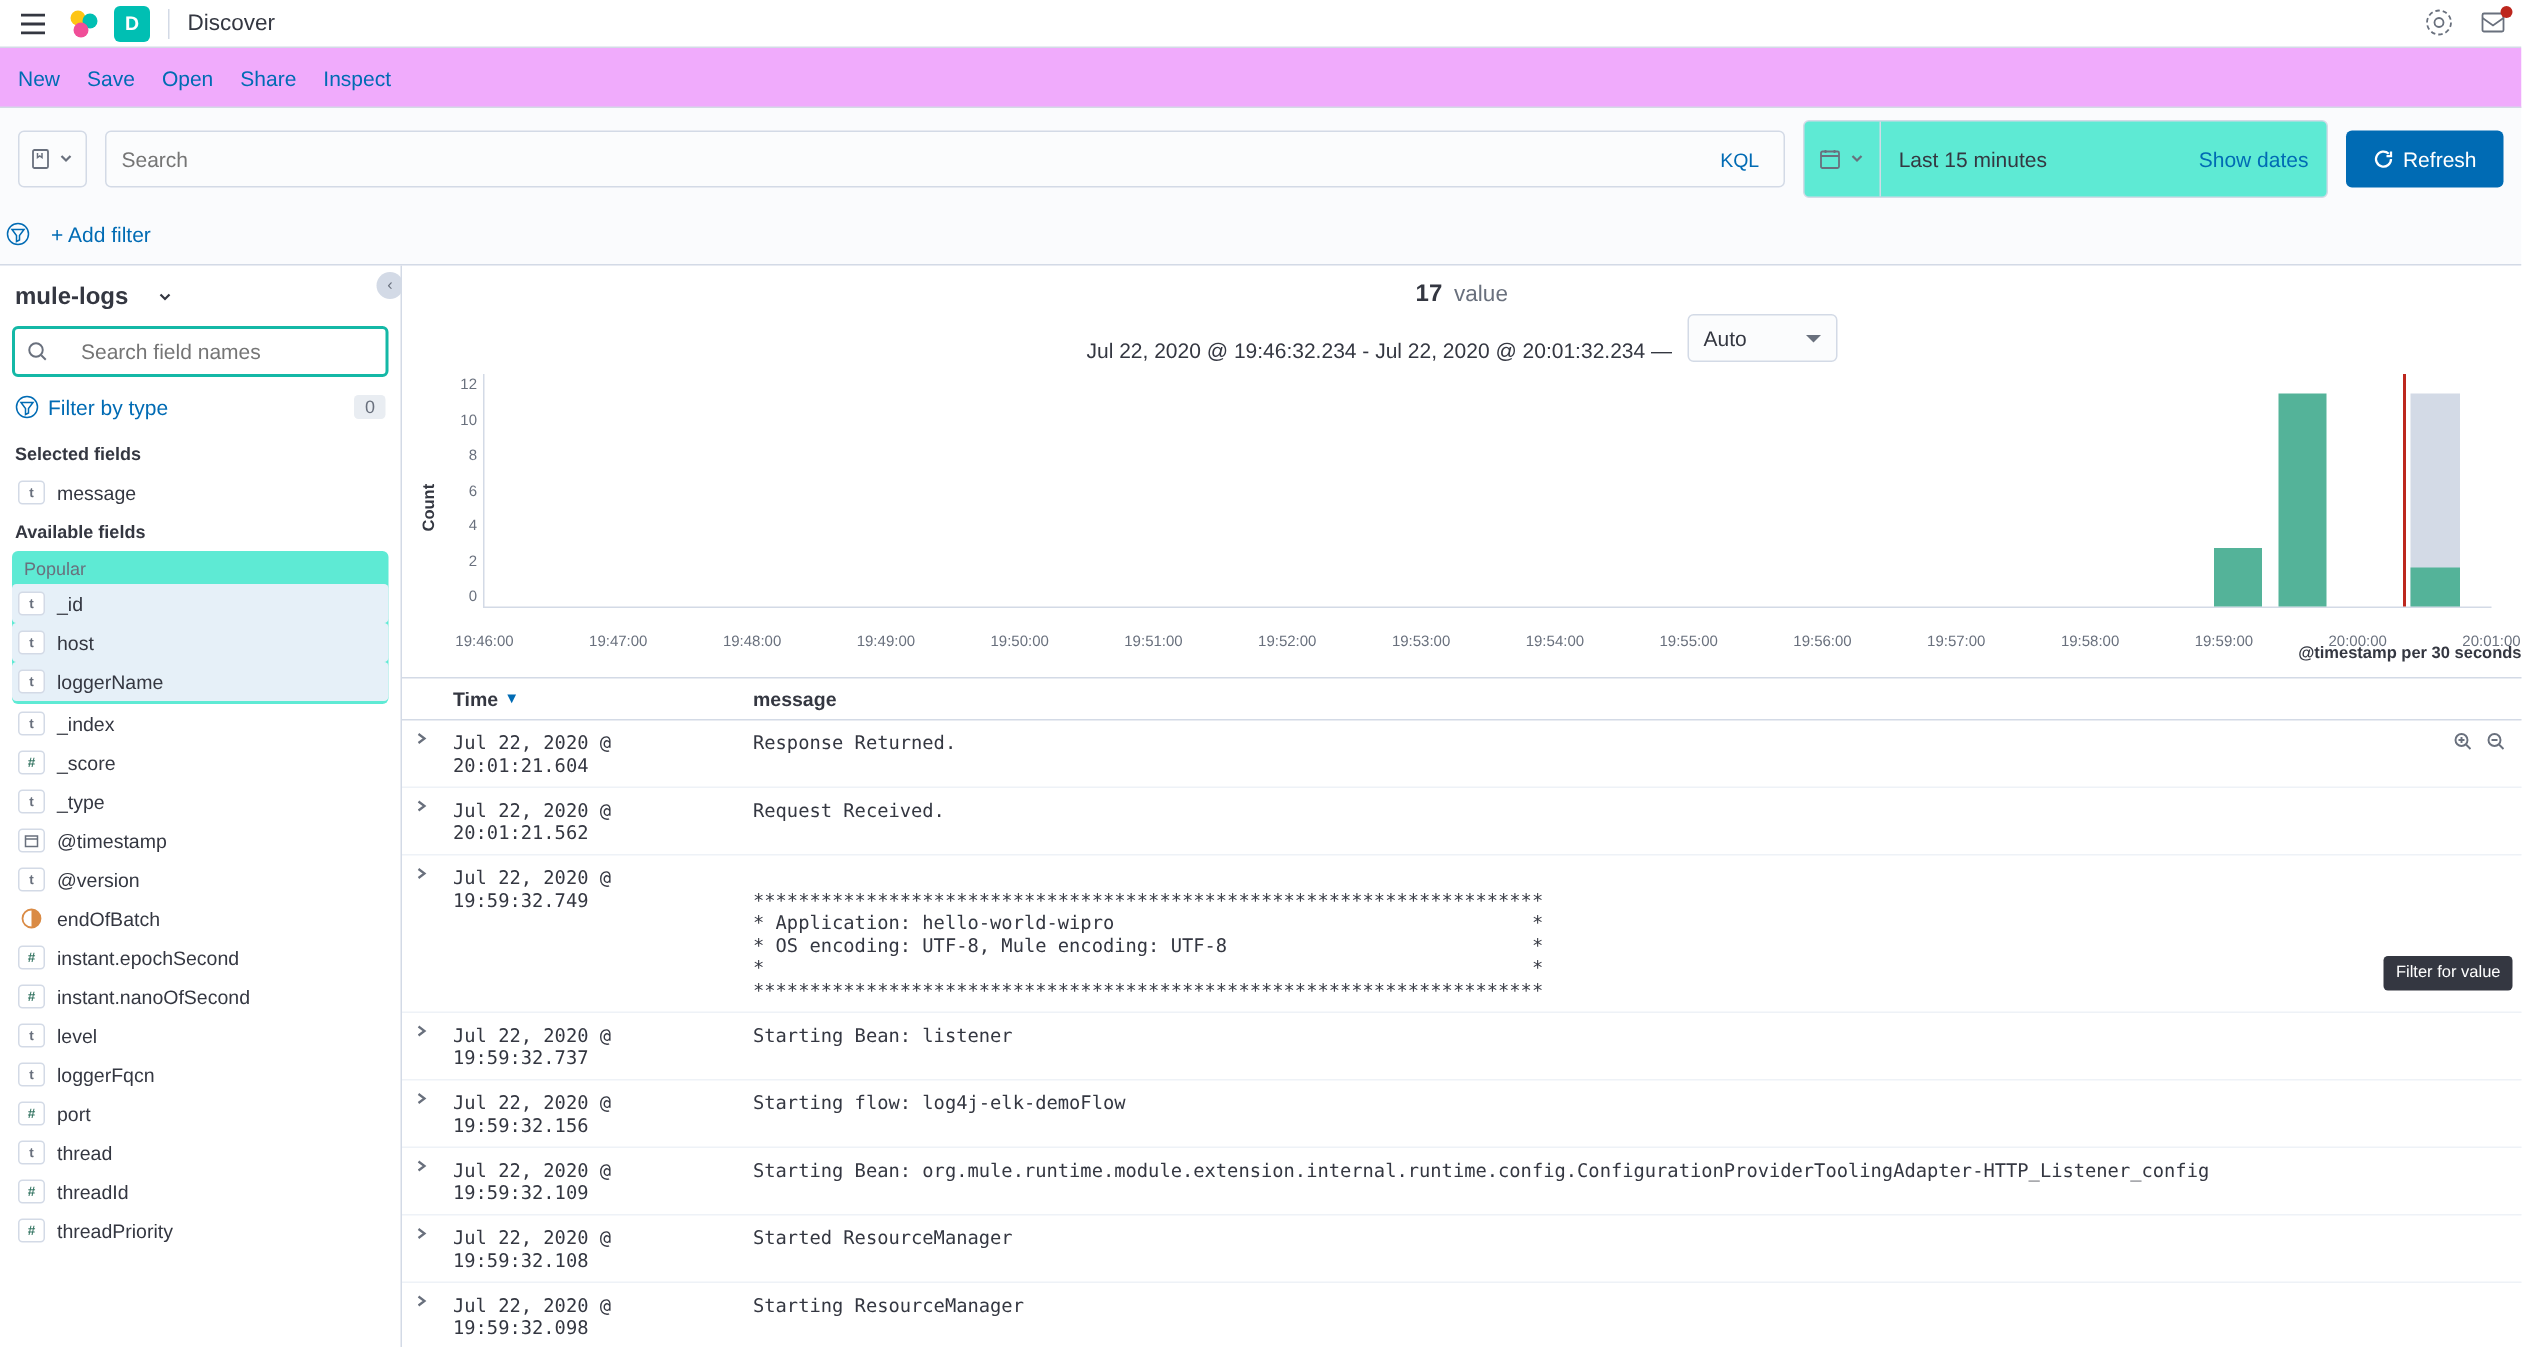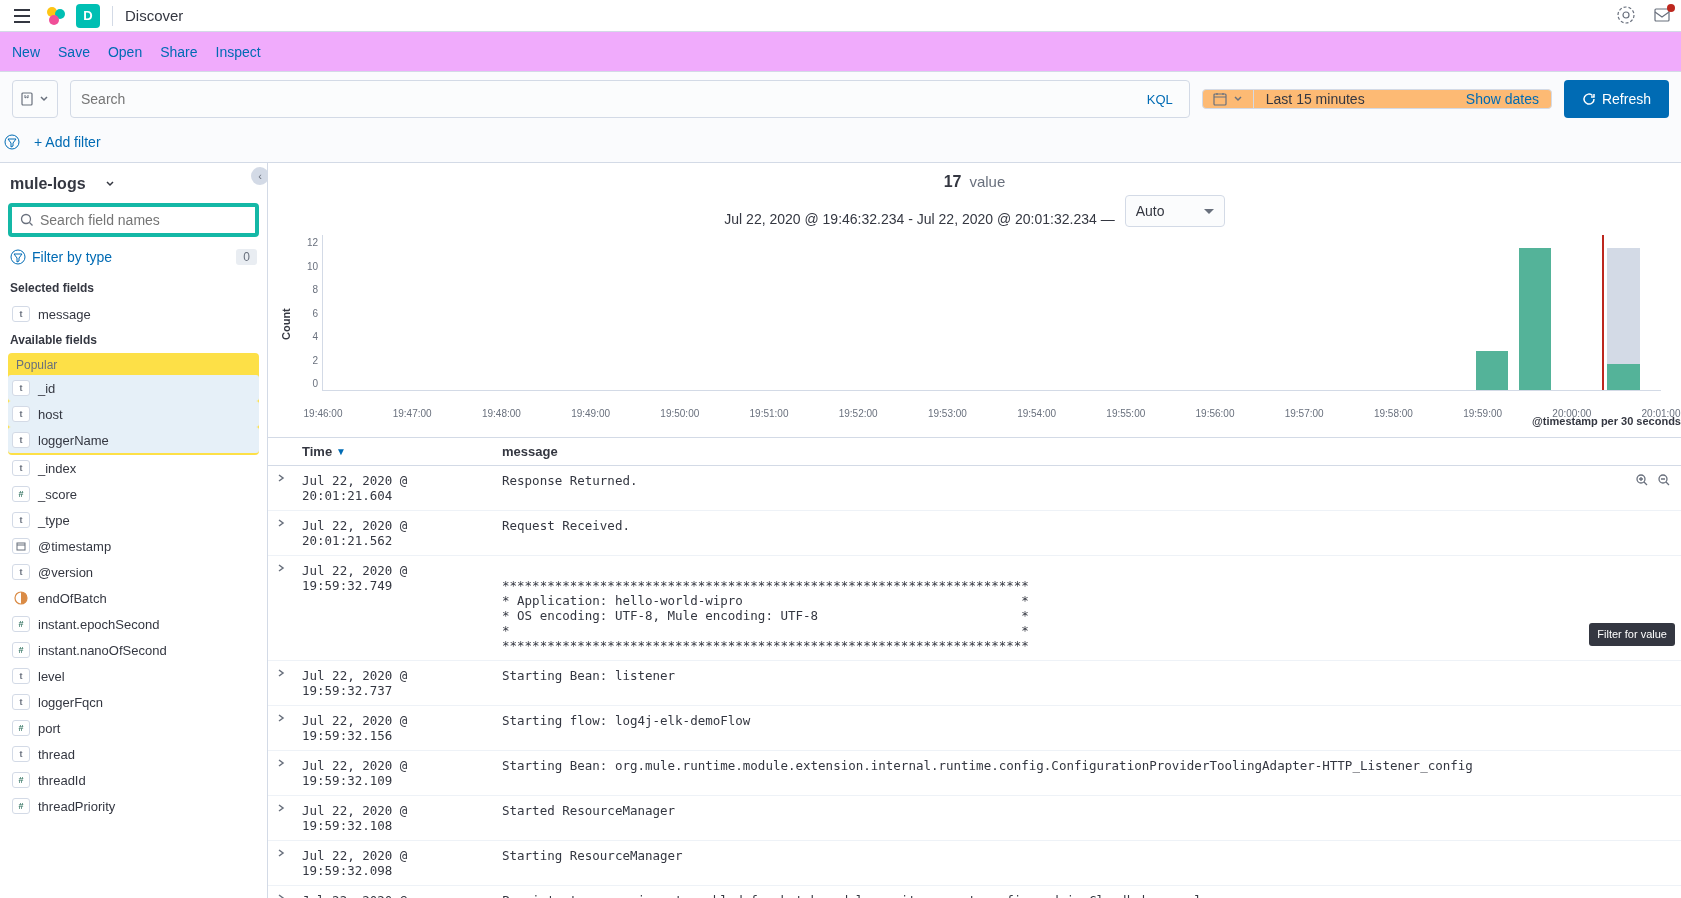--- a/index.html
+++ b/index.html
@@ -15,43 +15,43 @@
 .red-dot { position: absolute; top: -2px; right: -2px; width: 8px; height: 8px; background: #bd271e; border-radius: 50%; }
 
 .menubar { height: 40px; border-bottom: 1px solid #d3dae6; display: flex; align-items: center; padding: 0 12px; gap: 18px; background: #f0abfc; }
 .menu-link { color: #006bb4; cursor: pointer; font-size: 14px; }
 
 .searchbar-row { display: flex; align-items: center; padding: 8px 12px; gap: 12px; background: #fafbfd; }
 .query-picker { display: flex; align-items: center; border: 1px solid #d3dae6; border-radius: 4px; height: 38px; padding: 0 8px; background: #fbfcfd; cursor: pointer; gap: 4px; }
 .search-input-wrap { flex: 1; display: flex; align-items: center; border: 1px solid #d3dae6; border-radius: 4px; height: 38px; padding: 0 10px; background: #fbfcfd; }
 .search-input { flex: 1; border: none; outline: none; font-size: 14px; background: transparent; }
 .kql-label { color: #006bb4; font-size: 13px; cursor: pointer; padding: 0 6px; }
-.date-picker { display: flex; align-items: center; border: 1px solid #d3dae6; border-radius: 4px; height: 20px; background: #fdba74; }
+.date-picker { display: flex; align-items: center; border: 1px solid #d3dae6; border-radius: 4px; height: 52px; background: #5eead4; }
 .date-left { display: flex; align-items: center; padding: 0 10px; gap: 6px; border-right: 1px solid #d3dae6; height: 100%; cursor: pointer; }
 .date-mid { padding: 0 12px; cursor: pointer; min-width: 200px; }
 .date-right { padding: 0 12px; color: #006bb4; cursor: pointer; }
 .refresh-btn { background: #006bb4; color: #fff; border: none; border-radius: 4px; height: 38px; padding: 0 18px; font-size: 14px; cursor: pointer; display: flex; align-items: center; gap: 6px; }
 
 .filter-row { padding: 4px 0 8px; display: flex; align-items: center; gap: 10px; background: #fafbfd; border-bottom: 1px solid #d3dae6; }
 .filter-icon-btn { width: 24px; height: 24px; border-radius: 50%; display: flex; align-items: center; justify-content: center; cursor: pointer; color: #006bb4; }
 .add-filter { color: #006bb4; cursor: pointer; font-size: 14px; }
 
 .main-layout { display: flex; height: calc(100vh - 32px - 40px - 54px - 36px); }
 .sidebar { width: 268px; border-right: 1px solid #d3dae6; padding: 8px; overflow-y: auto; position: relative; }
 .collapse-btn { position: absolute; top: 4px; right: -2px; width: 18px; height: 18px; background: #d3dae6; border-radius: 50%; display: flex; align-items: center; justify-content: center; cursor: pointer; font-size: 11px; color: #69707d; }
 .index-pattern { display: flex; align-items: center; gap: 18px; font-size: 16px; font-weight: 600; padding: 4px 2px 10px; cursor: pointer; }
-.field-search { display: flex; align-items: center; border: 4px solid #14b8a6; border-radius: 4px; height: 34px; padding: 0 8px; gap: 6px; margin-bottom: 8px; }
+.field-search { display: flex; align-items: center; border: 2px solid #14b8a6; border-radius: 4px; height: 34px; padding: 0 8px; gap: 22px; margin-bottom: 8px; }
 .field-search input { border: none; outline: none; flex: 1; font-size: 14px; }
 .filter-type { display: flex; align-items: center; justify-content: space-between; padding: 4px 2px 10px; }
 .filter-type-left { display: flex; align-items: center; gap: 6px; color: #006bb4; cursor: pointer; }
 .badge-zero { background: #e9edf2; border-radius: 3px; padding: 1px 7px; font-size: 12px; color: #69707d; }
 .section-label { font-size: 12px; font-weight: 700; padding: 6px 2px; }
 .field-item { display: flex; align-items: center; gap: 8px; padding: 5px 4px; cursor: pointer; border-radius: 3px; font-size: 13px; }
 .field-item.popular-bg { background: #e6f0f8; }
-.popular-group { background: #fde047; border-radius: 4px; padding-bottom: 2px; }
+.popular-group { background: #5eead4; border-radius: 4px; padding-bottom: 2px; }
 .popular-header { font-size: 12px; color: #69707d; padding: 5px 8px 3px; font-style: normal; }
 .field-type { width: 18px; height: 16px; border: 1px solid #d3dae6; border-radius: 3px; display: flex; align-items: center; justify-content: center; font-size: 9px; font-weight: 600; color: #69707d; background: #fff; flex-shrink: 0; }
 .field-type.num { color: #387765; }
 .field-type.date svg { width: 10px; height: 10px; }
 .field-type.bool { border: none; background: none; }
 
 .content { flex: 1; overflow: auto; position: relative; }
 .hits-header { text-align: center; padding: 10px 0 4px; }
 .hits-count { font-size: 16px; font-weight: 700; }
 .hits-label { font-size: 15px; color: #69707d; margin-left: 4px; }

